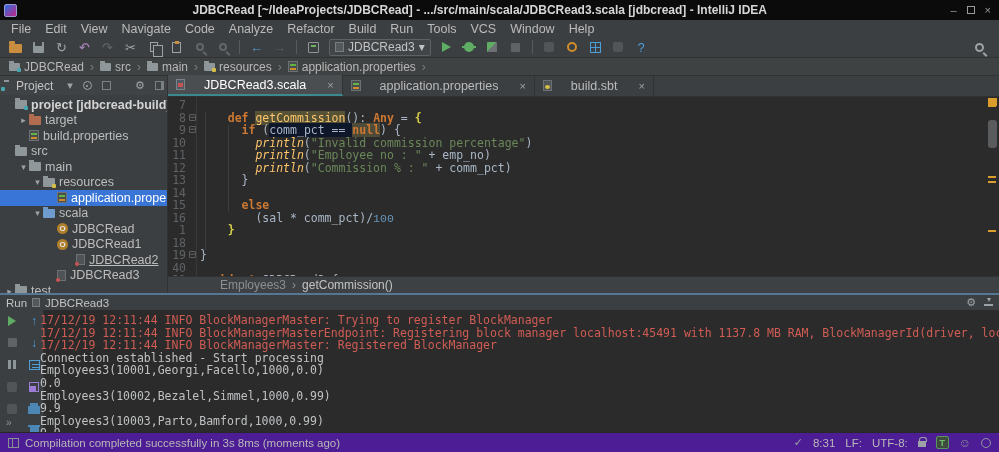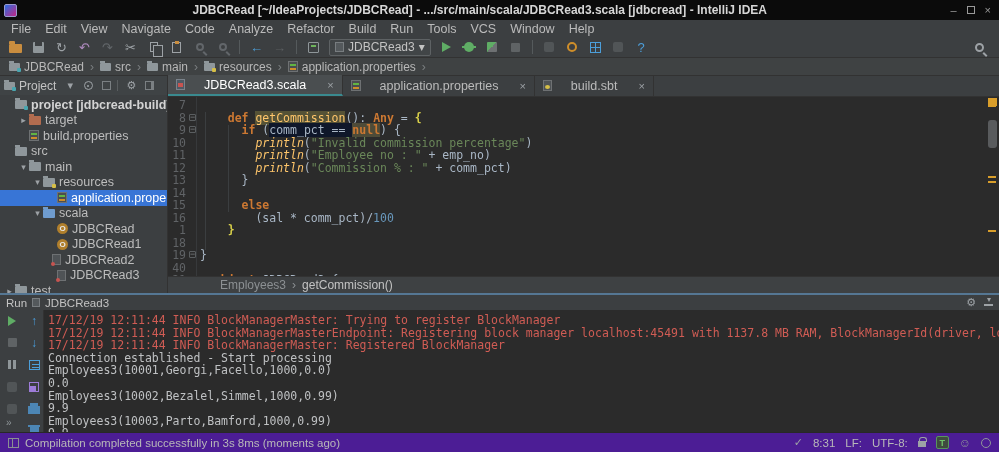--- a/index.html
+++ b/index.html
@@ -67,21 +67,21 @@
   .mini-folder.yellow::after{background:#d6bf47;}
   .props-ic{width:10px;height:11px;background:#4b4e50;border:1px solid #6e7173;position:relative;}
   .props-ic::before{content:"";position:absolute;left:1px;top:2px;width:6px;height:2px;background:#62b543;}
   .props-ic::after{content:"";position:absolute;left:1px;top:6px;width:6px;height:2px;background:#cf8e2a;}
 
   
   #main{position:absolute;left:0;top:76px;width:999px;height:217px;display:flex;}
   
   #project-panel{width:168px;background:#3c3f41;border-right:1px solid #323232;display:flex;flex-direction:column;}
   #ppanel-header{height:19px;display:flex;align-items:center;font-size:12px;color:#c3c3c3;
-    padding:0 4px;background:#3f4345;}
+    padding:0 4px;background:#3f4345;gap:8px;}
   #ppanel-header .ph-ttl{margin:0 4px 0 4px;}
   .ph-ico{width:16px;height:16px;display:flex;align-items:center;justify-content:center;color:#9da2a6;font-size:11px;margin-left:2px;}
   .ph-circ{width:9px;height:9px;border:1px solid #9da2a6;border-radius:50%;position:relative;}
   .ph-circ::after{content:"";position:absolute;left:2.5px;top:2.5px;width:2px;height:2px;background:#9da2a6;border-radius:50%;}
   .ph-dimbox{width:9px;height:9px;border:1px solid #7b8083;}
   .ph-sep{width:1px;height:11px;background:#5a5e60;margin:0 3px;}
   #tree{flex:1;overflow:hidden;font-size:12.5px;color:#bdbdbd;padding-top:2px;}
   .trow{height:15.5px;display:flex;align-items:center;white-space:nowrap;}
   .trow .arr{width:11px;text-align:center;color:#9da2a6;font-size:9px;flex:none;}
   .trow .tic{flex:none;margin-right:4px;}
@@ -118,21 +118,21 @@
   .cl .fold{position:absolute;left:21px;top:2px;width:7px;height:7px;border:1px solid #5a5e60;
     color:#9da2a6;font-size:7px;line-height:5px;text-align:center;border-radius:1px;}
   .gutterline{position:absolute;left:28px;top:0;bottom:0;width:1px;background:#37393b;}
   .iguide{position:absolute;width:1px;background:#3b3e40;}
   .kw{color:#cc7832;font-weight:bold;}
   .fn{color:#ffc66b;font-style:italic;}
   .hlfn{color:#ffc66b;background:#555236;}
   .hl{background:#0f172a;}
   .hlkw{background:#4e4b38;color:#cc7832;font-weight:bold;}
   .str{color:#6a8759;}
-  .num{color:#6897bb;}
+  .num{color:#6897bb;font-family:Liberation Mono, monospace;}
   .brc{color:#d7cf4a;font-weight:bold;}
   
   #esb{position:absolute;right:0;top:0;width:14px;bottom:0;}
   .sb-corner{position:absolute;right:2px;top:1px;width:9px;height:8px;background:#d99e2b;}
   .sb-thumb{position:absolute;right:2px;top:23px;width:9px;height:28px;background:#595b5d;border-radius:3px;}
   .sb-mark{position:absolute;right:3px;width:8px;height:2px;background:#d99e2b;}
 
   #ed-crumbs{height:17px;background:#3e4143;border-top:1px solid #323232;display:flex;align-items:center;
     font-size:12px;color:#8c9093;padding-left:52px;gap:6px;}
   #ed-crumbs .cur{color:#c3c3c3;}
@@ -152,21 +152,21 @@
   .ric{width:14px;height:13px;display:flex;align-items:center;justify-content:center;font-size:12px;}
   .ric .ic-play{border-left-width:8px;border-top-width:5px;border-bottom-width:5px;}
   .ic-pause{width:8px;height:9px;border-left:3px solid #8f9699;border-right:3px solid #8f9699;}
   .ic-bluebox{width:11px;height:10px;border:1px solid #4c9ed9;background:linear-gradient(#4c9ed9 0 0) 2px 3px/7px 1px no-repeat,linear-gradient(#4c9ed9 0 0) 2px 6px/7px 1px no-repeat;}
   .ic-purple{width:10px;height:10px;border:1px solid #9d7cd8;background:linear-gradient(#9d7cd8 0 0) 0 100%/6px 5px no-repeat;}
   .ic-print{width:12px;height:8px;background:#4c86b5;position:relative;margin-top:3px;}
   .ic-print::before{content:"";position:absolute;left:2px;top:-3px;width:8px;height:3px;background:#4c86b5;}
   .ic-trash{width:9px;height:9px;background:#4c86b5;border-radius:0 0 2px 2px;position:relative;margin-top:2px;}
   .ic-trash::before{content:"";position:absolute;left:-1.5px;top:-2px;width:12px;height:1.5px;background:#4c86b5;}
   .more{color:#8f9699;font-size:10px;position:absolute;left:6px;bottom:4px;}
-  #console{position:absolute;left:44px;top:0;right:0;height:122px;overflow:hidden;padding:4px 0 0 4px;
+  #console{position:absolute;left:36px;top:0;right:0;height:122px;overflow:hidden;padding:4px 0 0 4px;
     font-family:"DejaVu Sans Mono","Liberation Mono",monospace;font-size:11.5px;line-height:12.6px;white-space:pre;}
   .con-red{color:#d05c54;}
   .con-pln{color:#bfc1c3;}
 
   
   #statusbar{position:absolute;left:0;top:432px;width:999px;height:20px;background:#4c1d95;border-top:1px solid #282828;
     display:flex;align-items:center;font-size:11.5px;color:#b8b8b8;padding:0 8px;gap:6px;}
   .sb-toolwin{width:11px;height:10px;border:1px solid #8a8f92;position:relative;}
   .sb-toolwin::before{content:"";position:absolute;left:3px;top:0;bottom:0;width:1px;background:#8a8f92;}
   #statusbar .right{margin-left:auto;display:flex;align-items:center;gap:10px;}
@@ -367,21 +367,21 @@
           <div class="trow" style="padding-left: 46px;">
             <span class="arr"></span>
             <span class="tic sobj">O</span>
             <span class="lbl">JDBCRead</span>
           </div>
           <div class="trow" style="padding-left: 46px;">
             <span class="arr"></span>
             <span class="tic sobj">O</span>
             <span class="lbl">JDBCRead1</span>
           </div>
-          <div class="trow" style="padding-left: 41px;">
+          <div class="trow" style="padding-left: 65px; text-decoration: underline;">
             <span class="arr"></span>
             <span class="tic serr"></span>
             <span class="lbl">JDBCRead2</span>
           </div>
           <div class="trow" style="padding-left: 46px;">
             <span class="arr"></span>
             <span class="tic serr"></span>
             <span class="lbl">JDBCRead3</span>
           </div>
           <div class="trow" style="padding-left: 4px;">

